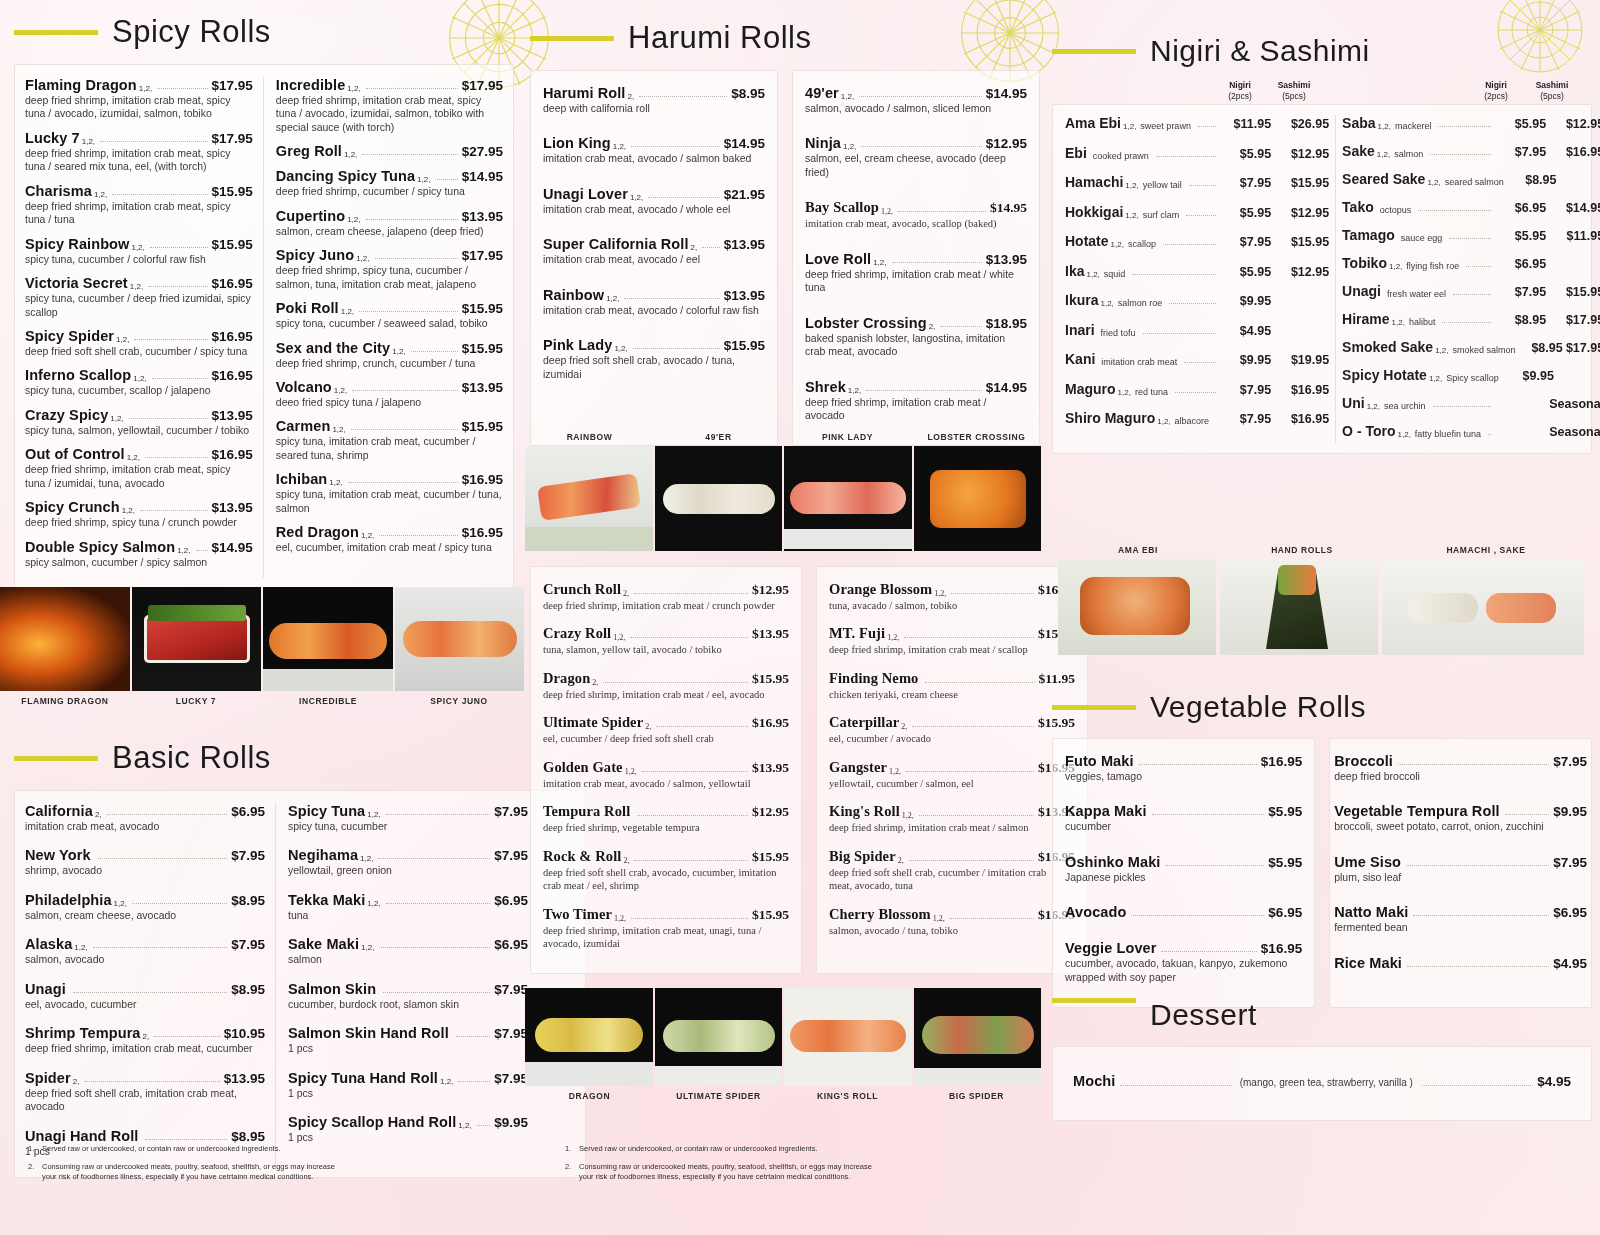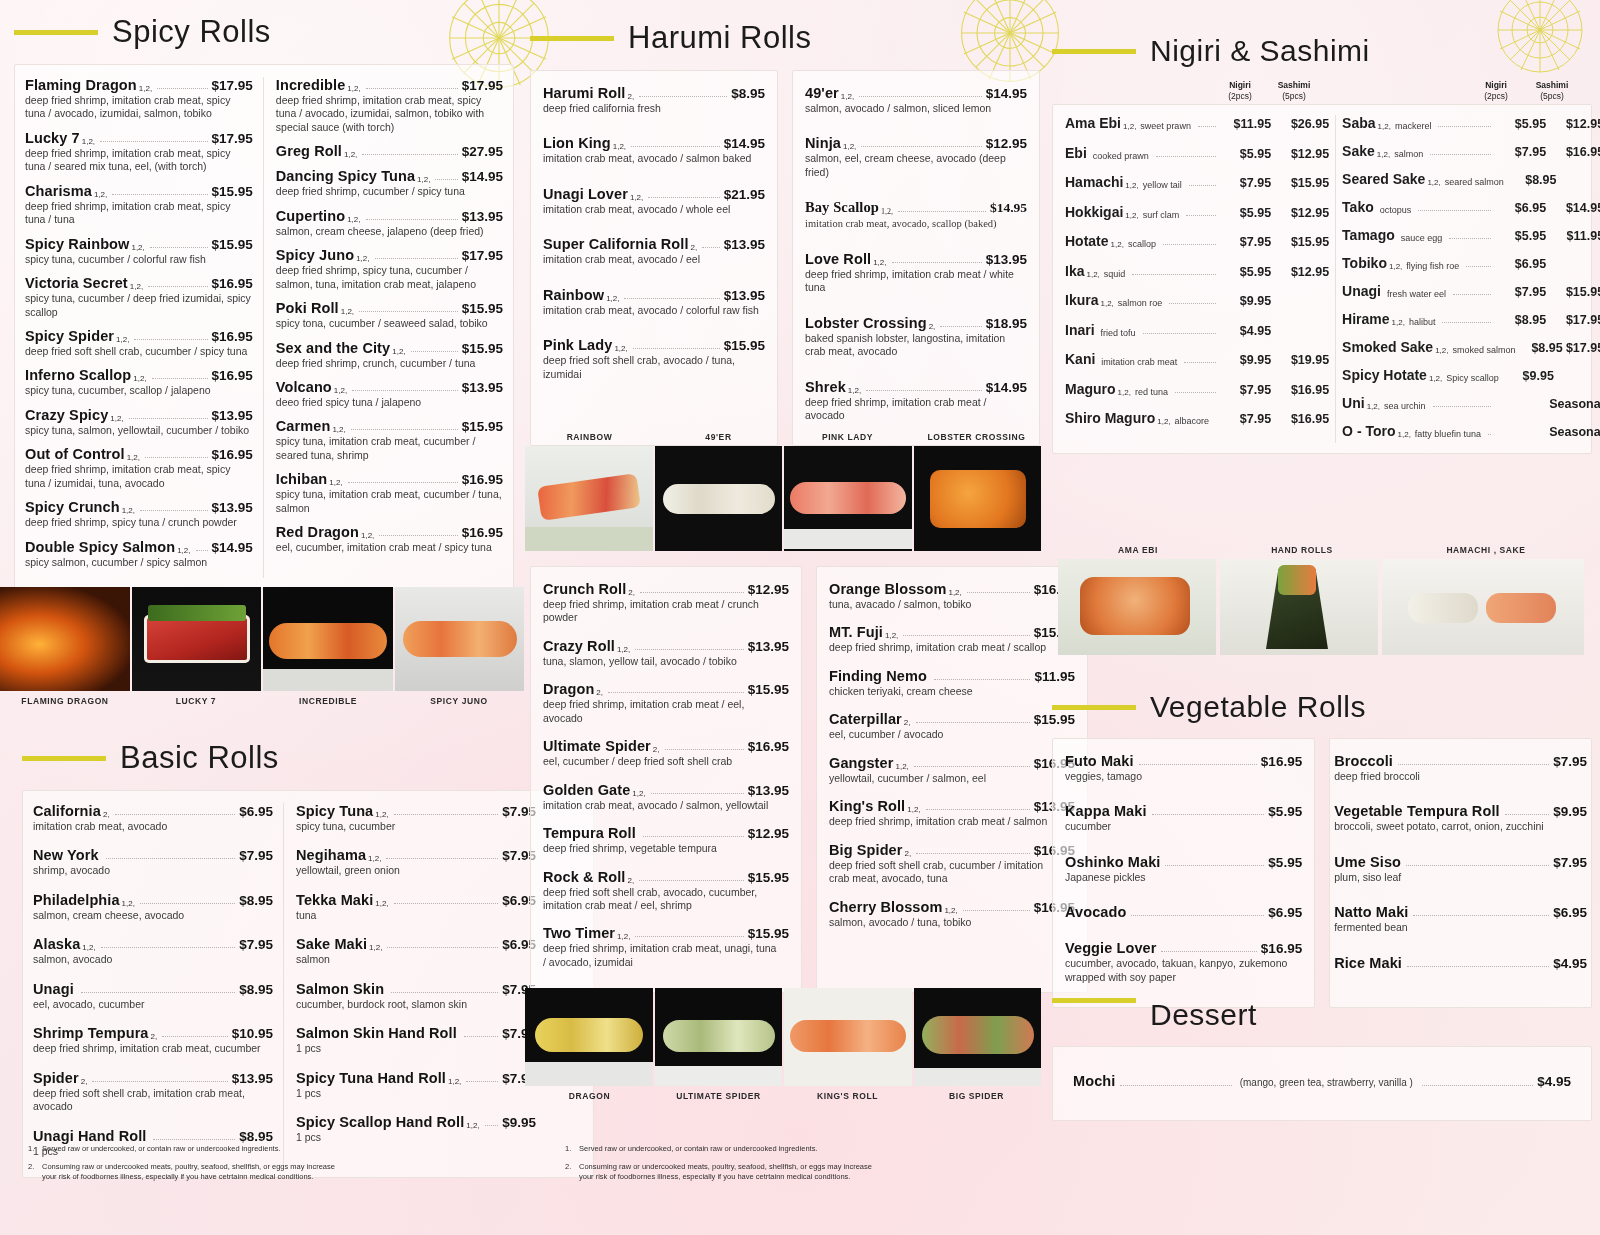--- a/index.html
+++ b/index.html
@@ -383,21 +383,21 @@
       </div>
     </div>
     <div class="caprow">
       <div class="cap" style="width:130px;">FLAMING DRAGON</div>
       <div class="cap" style="width:132px;">LUCKY 7</div>
       <div class="cap" style="width:132px;">INCREDIBLE</div>
       <div class="cap" style="width:130px;">SPICY JUNO</div>
     </div>
   </div>
 
-  <div style="position:absolute;left:22px;top:740px;width:572px;">
+  <div style="position:absolute;left:14px;top:740px;width:572px;">
     <div style="display:flex;align-items:center;">
       <div class="rule" style="width:84px;margin-right:14px;"></div>
       <div class="sect-title" style="font-size:31px;">Basic Rolls</div>
     </div>
     <div class="card" style="margin-top:14px;display:flex;padding:12px 10px 10px 10px;">
       <div style="width:240px;padding-right:10px;border-right:1px solid #e9e0db;">
         <div class="item" style="margin-bottom:14px;">
             <div class="row">
               <span class="nm">California</span>
               <span class="sup">2,</span>
@@ -567,21 +567,21 @@
     </div>
     <div style="margin-top:14px;display:flex;gap:14px;">
       <div class="card" style="width:246px;padding:14px 12px;">
         <div class="item" style="margin-bottom:20px;">
             <div class="row">
               <span class="nm">Harumi Roll</span>
               <span class="sup">2,</span>
               <span class="dots"></span>
               <span class="pr">$8.95</span>
             </div>
-            <div class="desc">deep fried california fresh</div>
+            <div class="desc">deep with california roll</div>
           </div>
         <div class="item" style="margin-bottom:20px;">
             <div class="row">
               <span class="nm">Lion King</span>
               <span class="sup">1,2,</span>
               <span class="dots"></span>
               <span class="pr">$14.95</span>
             </div>
             <div class="desc">imitation crab meat, avocado / salmon baked</div>
           </div>
@@ -699,21 +699,21 @@
       <div class="ph" style="width:128px;height:105px;background:#0d0d0d;">
         <div style="position:absolute;left:6px;top:36px;width:116px;height:32px;border-radius:16px;background:linear-gradient(90deg,#eb7b64,#f2a892,#e06a56,#f4b6a0);"></div>
         <div style="position:absolute;left:0;bottom:2px;width:128px;height:20px;background:#e8e8e6;"></div>
       </div>
       <div class="ph" style="width:128px;height:105px;background:#0c0c0c;">
         <div style="position:absolute;left:16px;top:24px;width:96px;height:58px;border-radius:10px;background:radial-gradient(circle at 40% 40%,#f5a53f,#e2761f 60%,#a44a10);"></div>
       </div>
     </div>
   </div>
 
-  <div style="position:absolute;left:530px;top:566px;display:flex;gap:14px;">
+  <div style="position:absolute;left:530px;top:566px;display:flex;gap:14px;font-family:Liberation Serif, serif;">
     <div class="card" style="width:246px;padding:14px 12px;">
       <div class="item" style="margin-bottom:13px;">
           <div class="row">
             <span class="nm">Crunch Roll</span>
             <span class="sup">2,</span>
             <span class="dots"></span>
             <span class="pr">$12.95</span>
           </div>
           <div class="desc">deep fried shrimp, imitation crab meat / crunch powder</div>
         </div>

